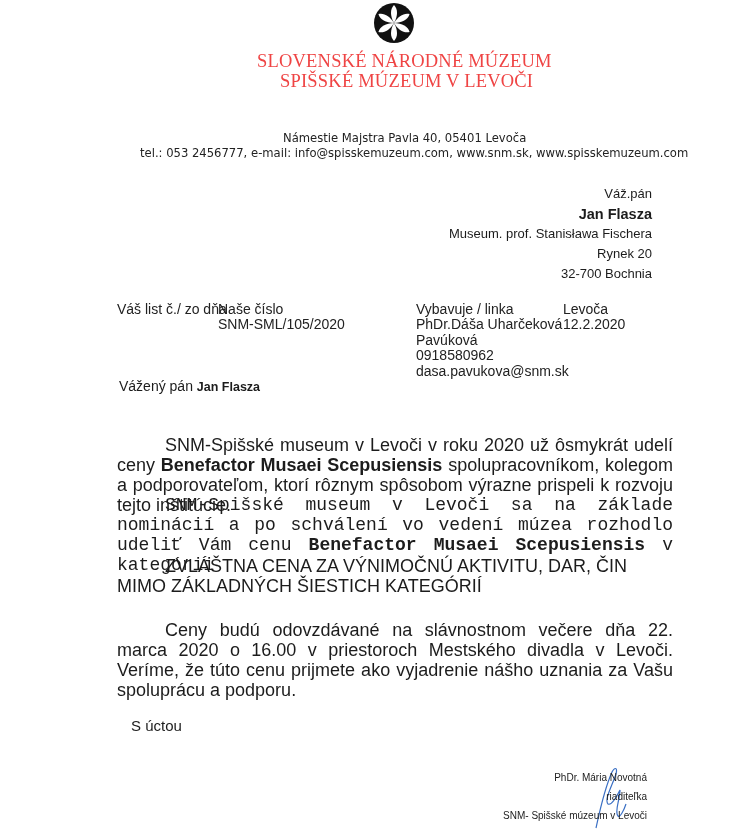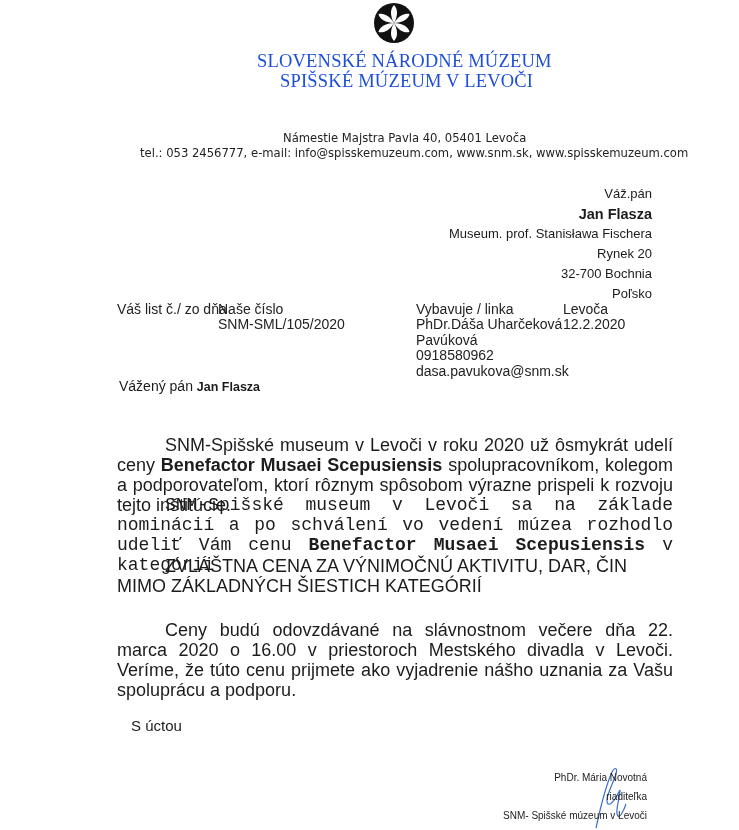--- a/index.html
+++ b/index.html
@@ -1,20 +1,20 @@
 <!DOCTYPE html>
 <html><head>
 <meta charset="utf-8">
 <style>
   html,body{margin:0;padding:0;background:#fff;}
   body{width:739px;height:830px;position:relative;overflow:hidden;color:#1a1a1a;
        font-family:"Liberation Sans","DejaVu Sans",sans-serif;}
   .abs{position:absolute;white-space:nowrap;}
   .logo{left:373px;top:2px;width:42px;height:42px;}
-  .org1,.org2{font-family:"Liberation Serif","DejaVu Serif",serif;font-size:18.5px;letter-spacing:0.2px;color:#1d4ed8;}
+  .org1,.org2{font-family:"Liberation Serif","DejaVu Serif",serif;font-size:18.5px;letter-spacing:0.2px;color:#ef4444;}
   .org1{left:257px;top:51px;}
   .org2{left:280px;top:71px;}
   .contact{font-family:"DejaVu Sans",sans-serif;font-size:11.6px;color:#222;}
   .addr{left:283px;top:131px;}
   .tel{left:140px;top:146px;}
   .doc{font-family:"Liberation Sans","DejaVu Sans",sans-serif;font-size:13px;color:#1c1c1c;}
   .recip{right:87px;top:184px;text-align:right;line-height:20px;font-size:13px;}
   .recip .name{font-weight:bold;font-size:14.5px;}
   .meta{font-size:14px;line-height:15.4px;color:#222;}
   .m1{left:117px;top:302px;}
@@ -53,21 +53,20 @@
 
 <div class="abs contact addr">Námestie Majstra Pavla 40, 05401 Levoča</div>
 <div class="abs contact tel">tel.: 053 2456777, e-mail: info@spisskemuzeum.com, www.snm.sk, www.spisskemuzeum.com</div>
 
 <div class="abs doc recip">
   <div>Váž.pán</div>
   <div class="name">Jan Flasza</div>
   <div>Museum. prof. Stanisława Fischera</div>
   <div>Rynek 20</div>
   <div>32-700 Bochnia</div>
-  <div>Poľsko</div>
 </div>
 
 <div class="abs doc meta m1">
   <div>Váš list č./ zo dňa</div>
 </div>
 <div class="abs doc meta m2">
   <div>Naše číslo</div>
   <div>SNM-SML/105/2020</div>
 </div>
 <div class="abs doc meta m3">

